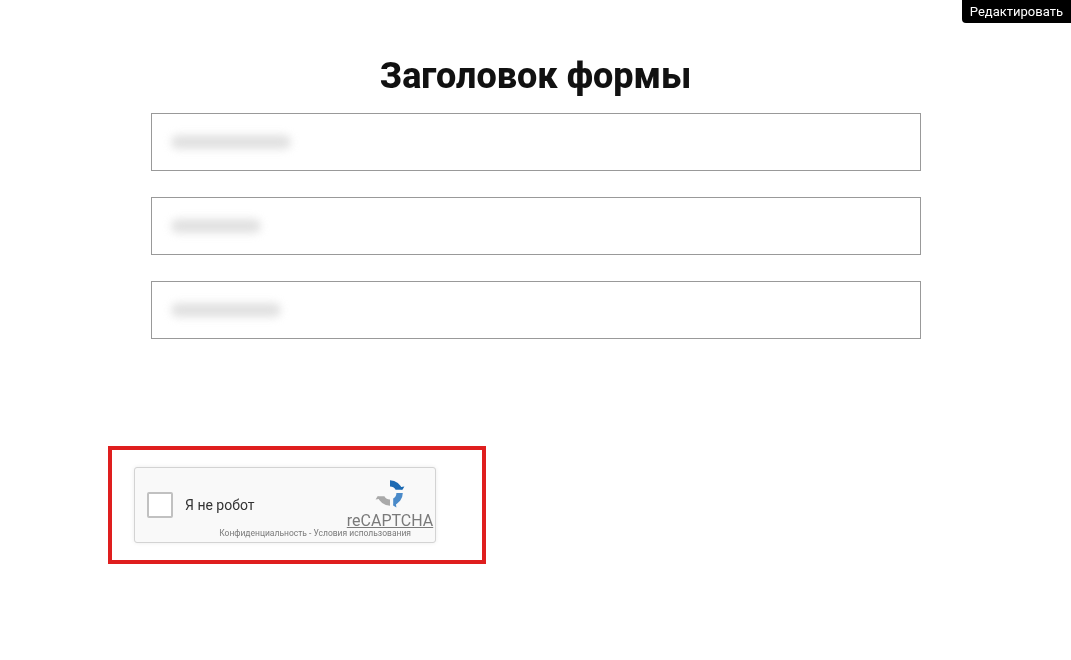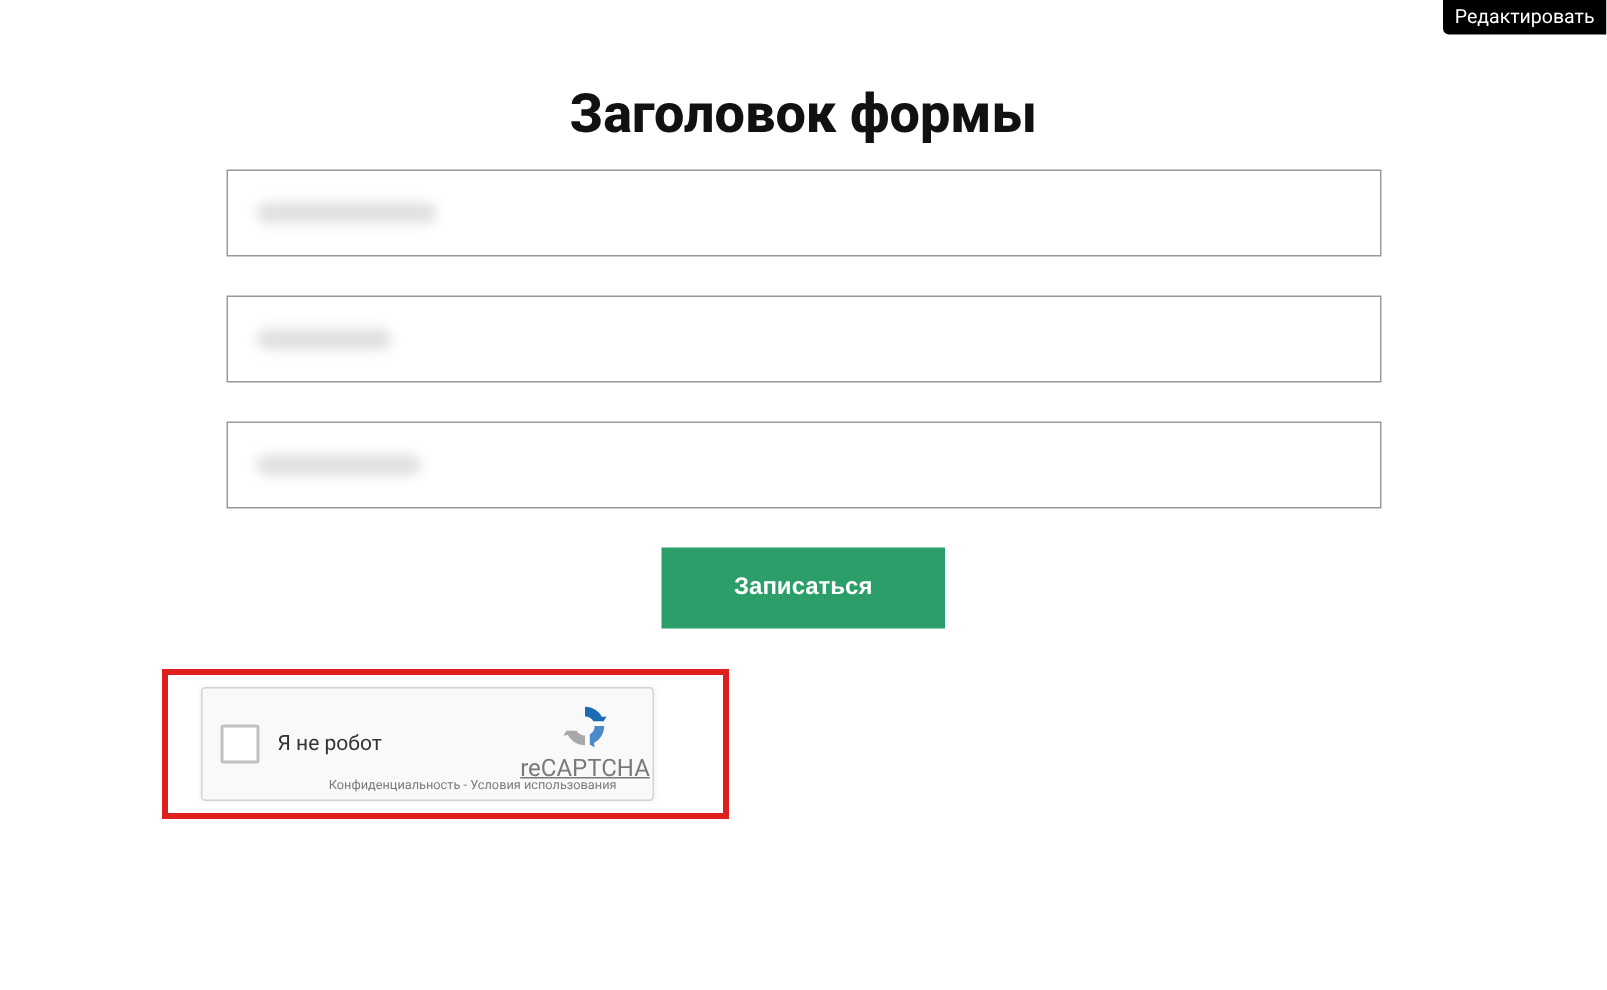--- a/index.html
+++ b/index.html
@@ -79,21 +79,21 @@
       font-size: 16px;
       font-weight: 700;
       padding: 18px 48px;
       cursor: pointer;
     }
     .captcha-highlight {
       position: absolute;
       top: 446px;
       left: 108px;
       width: 378px;
-      height: 100px;
+      height: 118px;
       border: 4px solid #df1e1e;
       display: flex;
       align-items: center;
       padding: 16px 22px;
     }
     .captcha-box {
       width: 302px;
       height: 76px;
       background: #f9f9f9;
       border: 1px solid #d3d3d3;
@@ -165,21 +165,20 @@
   <div class="input-wrapper">
     <input type="text" class="input-field" value="" style="">
     <div class="input-placeholder-blur blur-2"></div>
   </div>
 
   <div class="input-wrapper">
     <input type="text" class="input-field" value="" style="">
     <div class="input-placeholder-blur blur-3"></div>
   </div>
 
-  <button class="submit-button">Записаться</button>
 </div>
 
 <div class="captcha-highlight">
   <div class="captcha-box">
     <div class="captcha-checkbox"></div>
     <div class="captcha-label">Я не робот</div>
     <div class="captcha-logo-area">
       <svg class="captcha-logo" viewBox="0 0 40 40">
         <path d="M 20 4 A 16 16 0 0 1 35.5 16 L 27 16 A 8 8 0 0 0 20 12 Z" fill="#1c6ab3"></path>
         <path d="M 36 20 A 16 16 0 0 1 24 35.5 L 24 27 A 8 8 0 0 0 28 20 Z" fill="#4a8ac9"></path>

